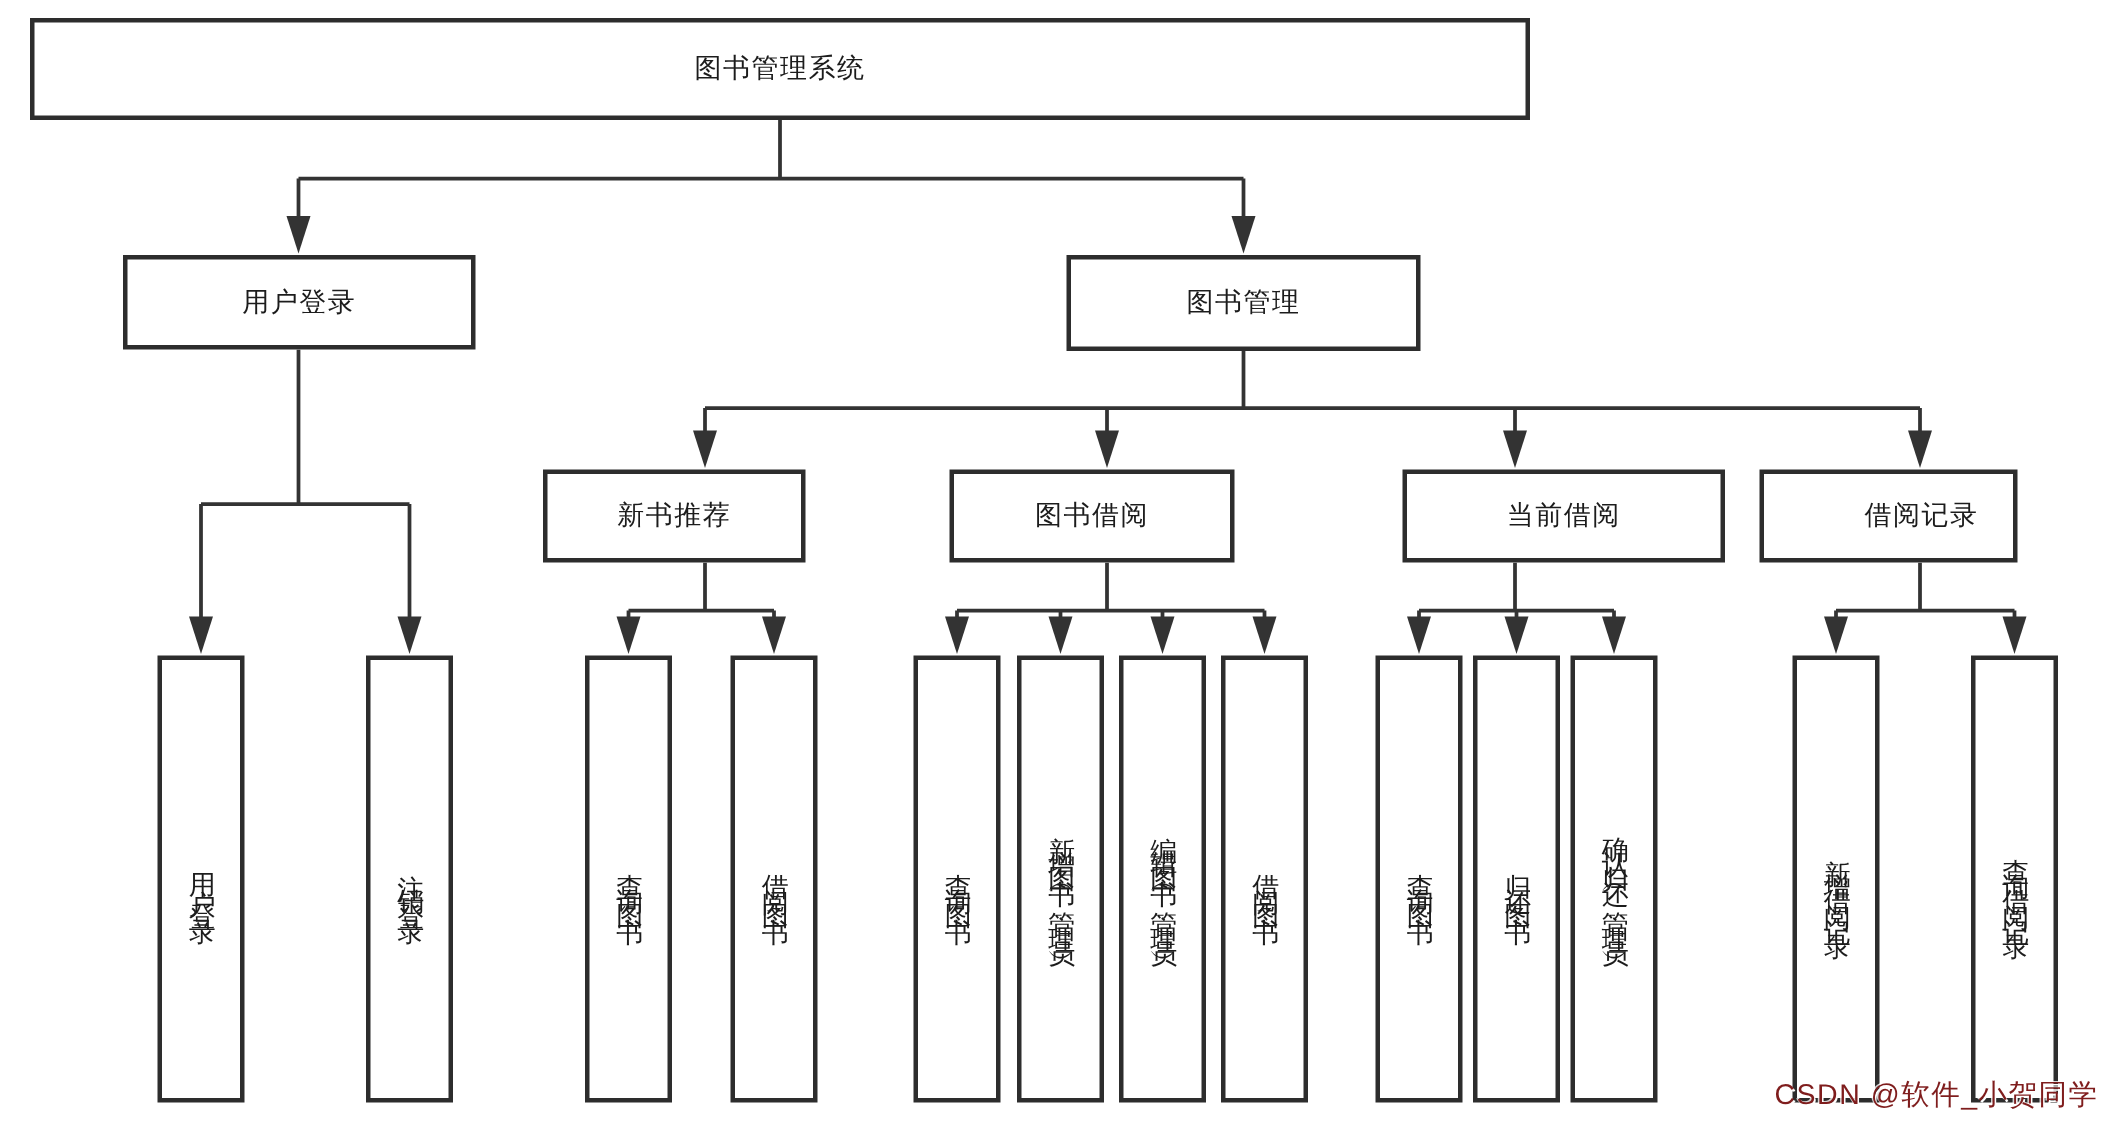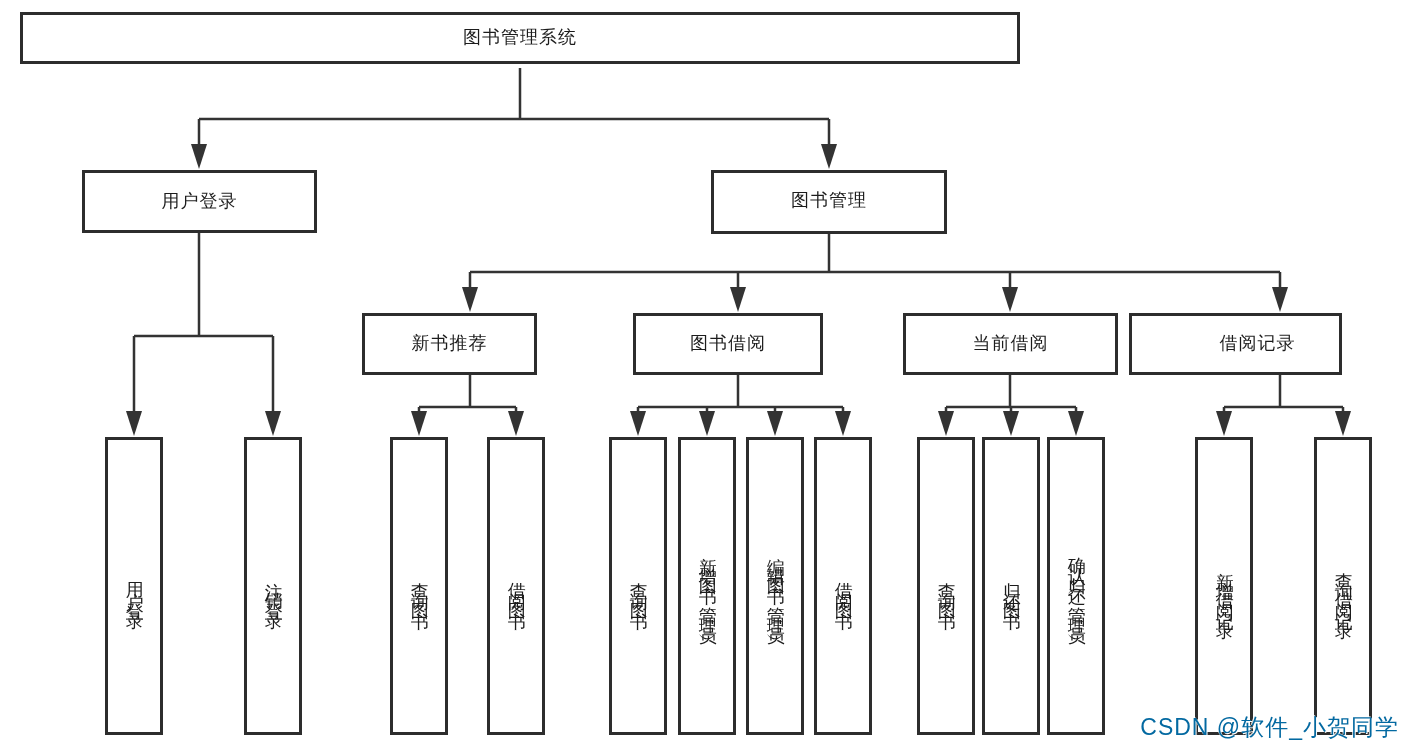--- a/index.html
+++ b/index.html
@@ -42,22 +42,22 @@
     writing-mode: vertical-rl;
     text-orientation: mixed;
     letter-spacing: 10px;
     font-size: 18px;
     padding-top: 4px;
   }
   .watermark {
     position: absolute;
     right: 6px;
     bottom: 4px;
-    font-size: 23px;
-    color: #0369a1;
+    font-size: 19px;
+    color: #7f1d1d;
     letter-spacing: 1px;
     text-shadow: 1px 1px 0 #ffffff, -1px -1px 0 rgba(255,255,255,0.8);
     white-space: nowrap;
   }
 </style>
 </head>
 <body>
 
 <div class="canvas">
 
@@ -93,29 +93,29 @@
     <path d="M1010 375 V407 M946 407 H1076 M946 407 V414 M1011 407 V414 M1076 407 V414" stroke="#333333" stroke-width="2.5" fill="none"></path>
     <use href="#ah" transform="translate(946,436)"></use>
     <use href="#ah" transform="translate(1011,436)"></use>
     <use href="#ah" transform="translate(1076,436)"></use>
 
     <path d="M1280 375 V407 M1224 407 H1343 M1224 407 V414 M1343 407 V414" stroke="#333333" stroke-width="2.5" fill="none"></path>
     <use href="#ah" transform="translate(1224,436)"></use>
     <use href="#ah" transform="translate(1343,436)"></use>
   </svg>
 
-  <div class="node" style="left:20px; top:12px; width:1000px; height:52px;">图书管理系统</div>
+  <div class="node" style="left:20px; top:12px; width:1000px; height:68px;">图书管理系统</div>
 
   <div class="node" style="left:82px; top:170px; width:235px; height:63px;">用户登录</div>
-  <div class="node" style="left:711px; top:170px; width:236px; height:64px;font-family:Liberation Mono, monospace;">图书管理</div>
+  <div class="node" style="left:711px; top:170px; width:236px; height:64px;">图书管理</div>
 
   <div class="node" style="left:362px; top:313px; width:175px; height:62px;">新书推荐</div>
   <div class="node" style="left:633px; top:313px; width:190px; height:62px;">图书借阅</div>
-  <div class="node" style="left:903px; top:313px; width:215px; height:62px;">当前借阅</div>
-  <div class="node" style="left:1129px; top:313px; width:213px; height:62px;padding-left:44px;">借阅记录</div>
+  <div class="node" style="left:935px; top:313px; width:215px; height:62px;">当前借阅</div>
+  <div class="node" style="left:1173px; top:313px; width:172px; height:62px;padding-left:44px;">借阅记录</div>
 
   <div class="node v" style="left:105px; top:437px; width:58px; height:298px;">用户登录</div>
   <div class="node v" style="left:244px; top:437px; width:58px; height:298px;">注销登录</div>
 
   <div class="node v" style="left:390px; top:437px; width:58px; height:298px;">查询图书</div>
   <div class="node v" style="left:487px; top:437px; width:58px; height:298px;">借阅图书</div>
 
   <div class="node v" style="left:609px; top:437px; width:58px; height:298px;">查询图书</div>
   <div class="node v" style="left:678px; top:437px; width:58px; height:298px;">新增图书（管理员）</div>
   <div class="node v" style="left:746px; top:437px; width:58px; height:298px;">编辑图书（管理员）</div>

